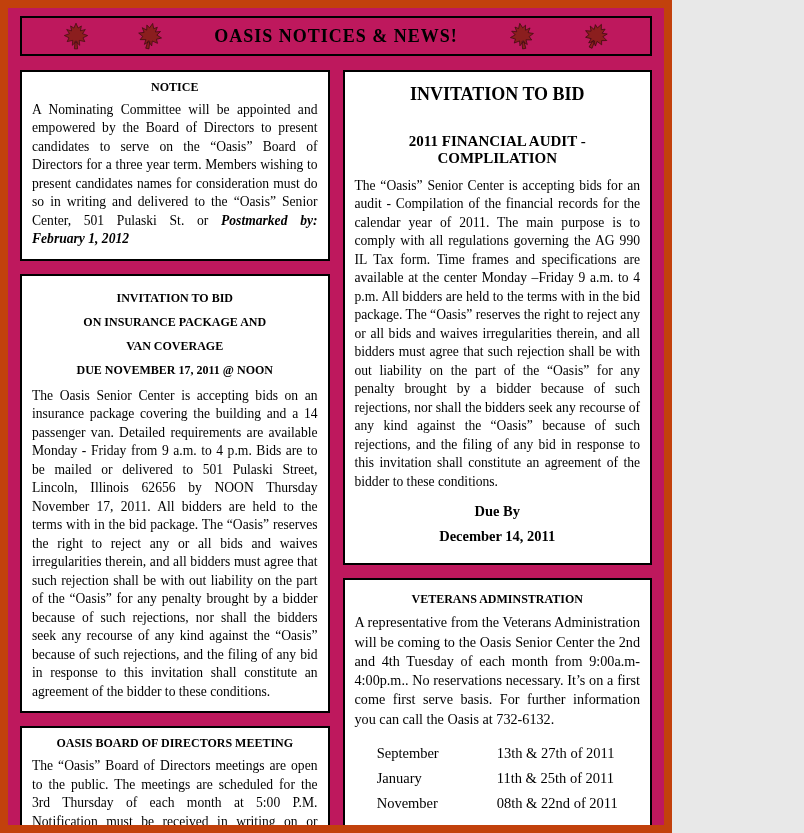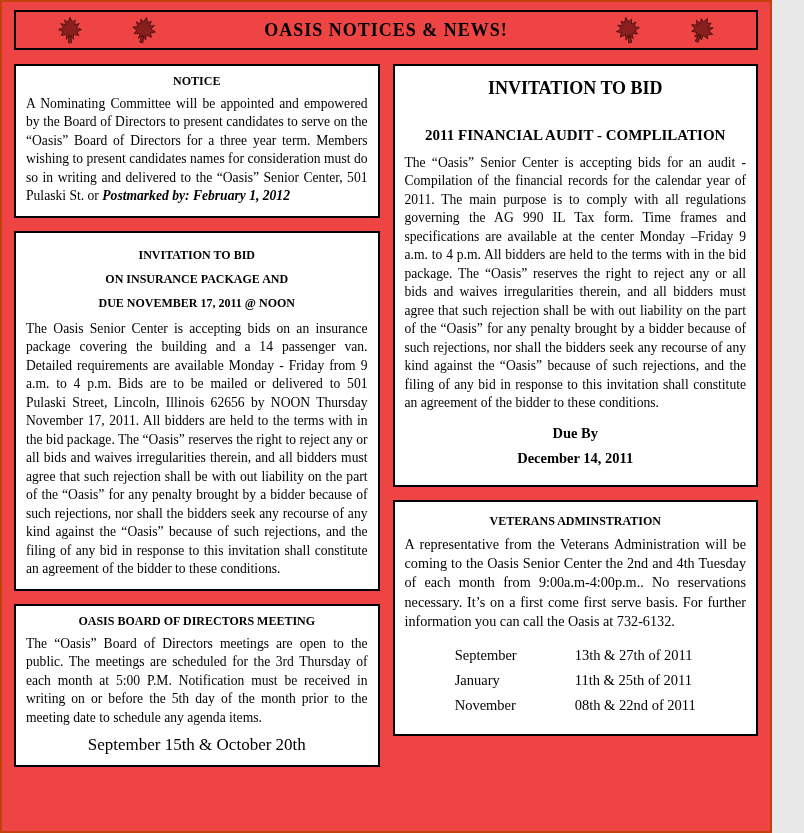--- a/index.html
+++ b/index.html
@@ -1,18 +1,18 @@
 <!DOCTYPE html>
 <html><head>
 <meta charset="utf-8">
 <style>
   html, body { margin:0; padding:0; background:#e8e8e8; }
   .page {
-    width:772px; height:833px; box-sizing:border-box;
-    background:#ef4444; border:2px solid #c2410c;
+    width:672px; height:833px; box-sizing:border-box;
+    background:#be185d; border:8px solid #c2410c;
     padding:8px 12px; font-family:"Liberation Serif", serif; color:#000;
     overflow:hidden;
   }
   .header-box {
     border:2px solid #000; height:40px; box-sizing:border-box;
     display:flex; align-items:center; padding:0 40px;
     margin-bottom:14px;
   }
   .leaf-group { display:flex; gap:46px; }
   .leaf { width:28px; height:28px; display:inline-block; }
@@ -88,20 +88,21 @@
         <p class="body-text">
           <span>A Nominating Committee will be appointed and empowered by the Board of Directors to present candidates to serve on the “Oasis” Board of Directors for a three year term. Members wishing to present candidates names for consideration must do so in writing and delivered to the “Oasis” Senior Center, 501 Pulaski St. or</span>
           <span class="bold-italic">Postmarked by: February 1, 2012</span>
         </p>
       </div>
 
       <div class="box">
         <div class="title-stack">
           <div class="box-title">INVITATION TO BID</div>
           <div class="box-title">ON INSURANCE PACKAGE AND</div>
+          <div class="box-title">VAN COVERAGE</div>
           <div class="box-title">DUE NOVEMBER 17, 2011 @ NOON</div>
         </div>
         <p class="body-text">The Oasis Senior Center is accepting bids on an insurance package covering the building and a 14 passenger van. Detailed requirements are available Monday - Friday from 9 a.m. to 4 p.m. Bids are to be mailed or delivered to 501 Pulaski Street, Lincoln, Illinois 62656 by NOON Thursday November 17, 2011. All bidders are held to the terms with in the bid package. The “Oasis” reserves the right to reject any or all bids and waives irregularities therein, and all bidders must agree that such rejection shall be with out liability on the part of the “Oasis” for any penalty brought by a bidder because of such rejections, nor shall the bidders seek any recourse of any kind against the “Oasis” because of such rejections, and the filing of any bid in response to this invitation shall constitute an agreement of the bidder to these conditions.</p>
       </div>
 
       <div class="box">
         <div class="box-title">OASIS BOARD OF DIRECTORS  MEETING</div>
         <p class="body-text">The “Oasis” Board of Directors meetings are open to the public.  The meetings are scheduled for the 3rd Thursday of each month at 5:00 P.M.  Notification must be received in writing on or before the 5th day of the month prior to the meeting date to schedule any agenda items.</p>
         <div class="centered-line">September  15th &amp; October 20th</div>
       </div>

